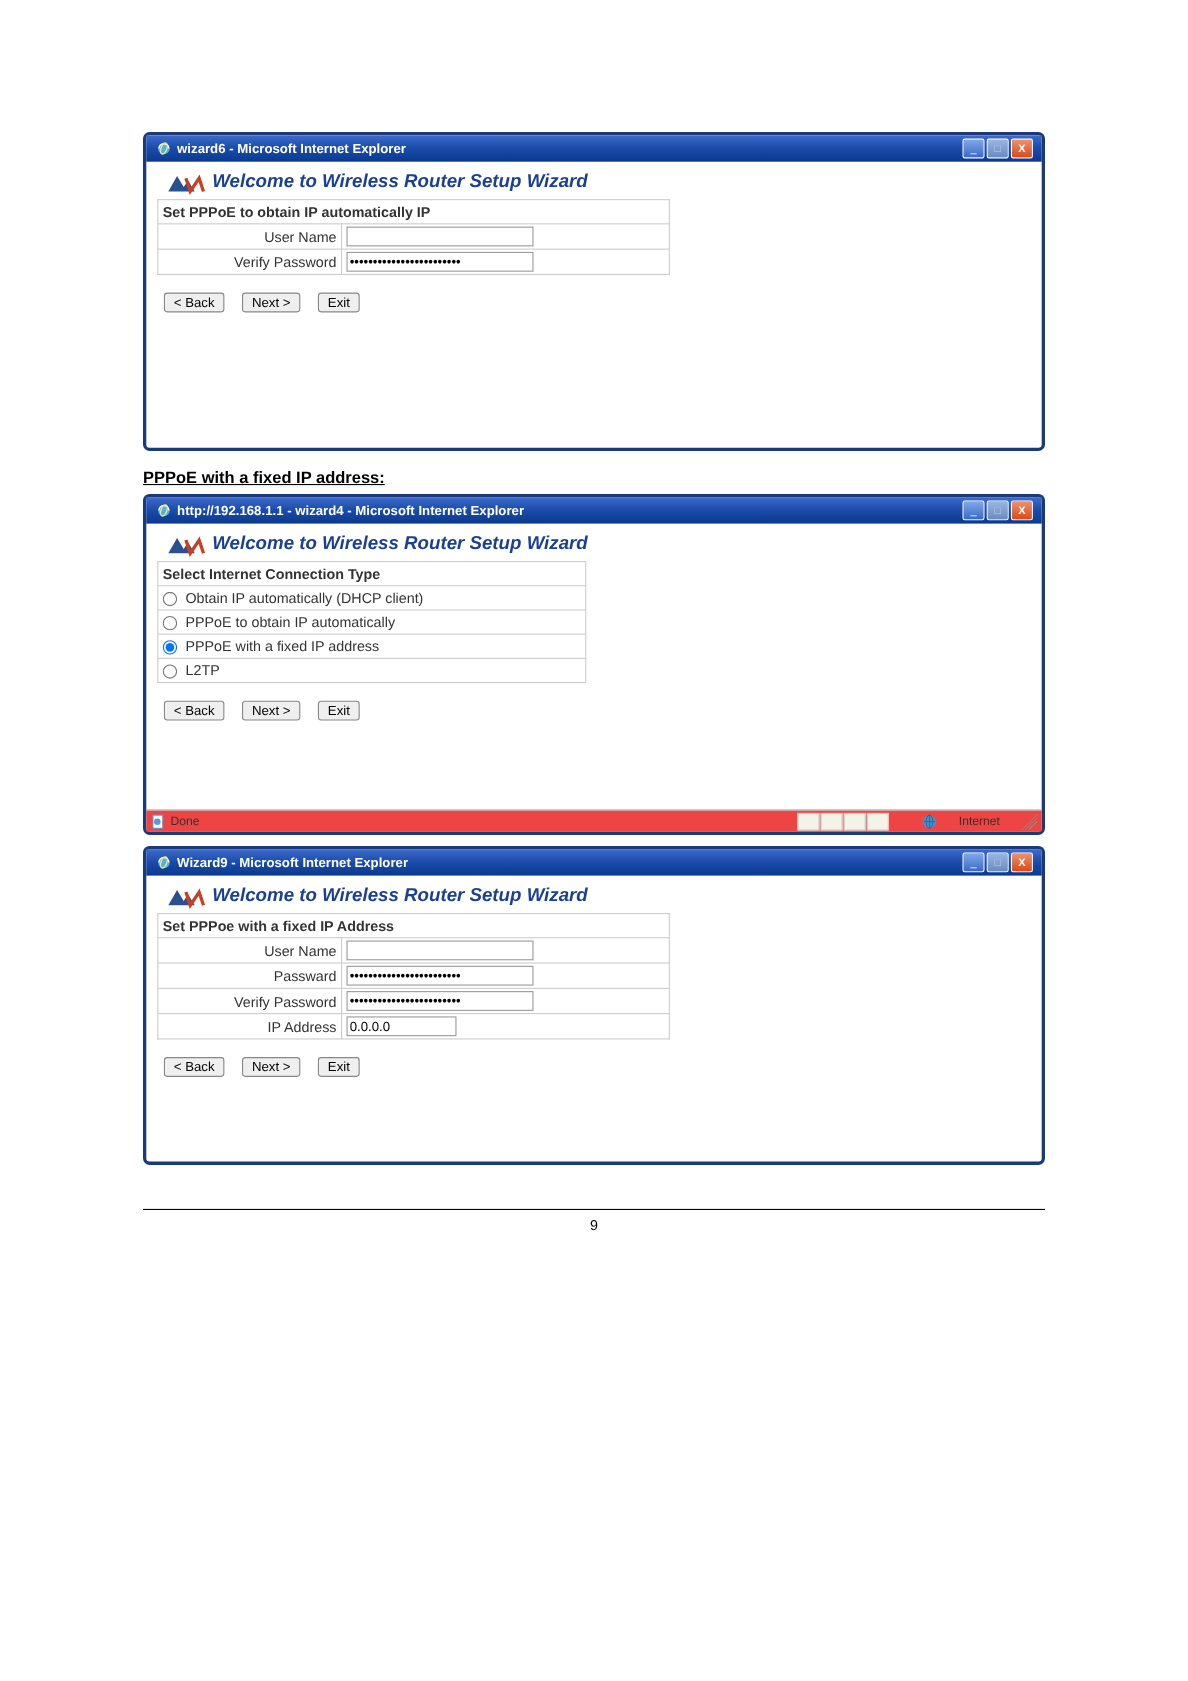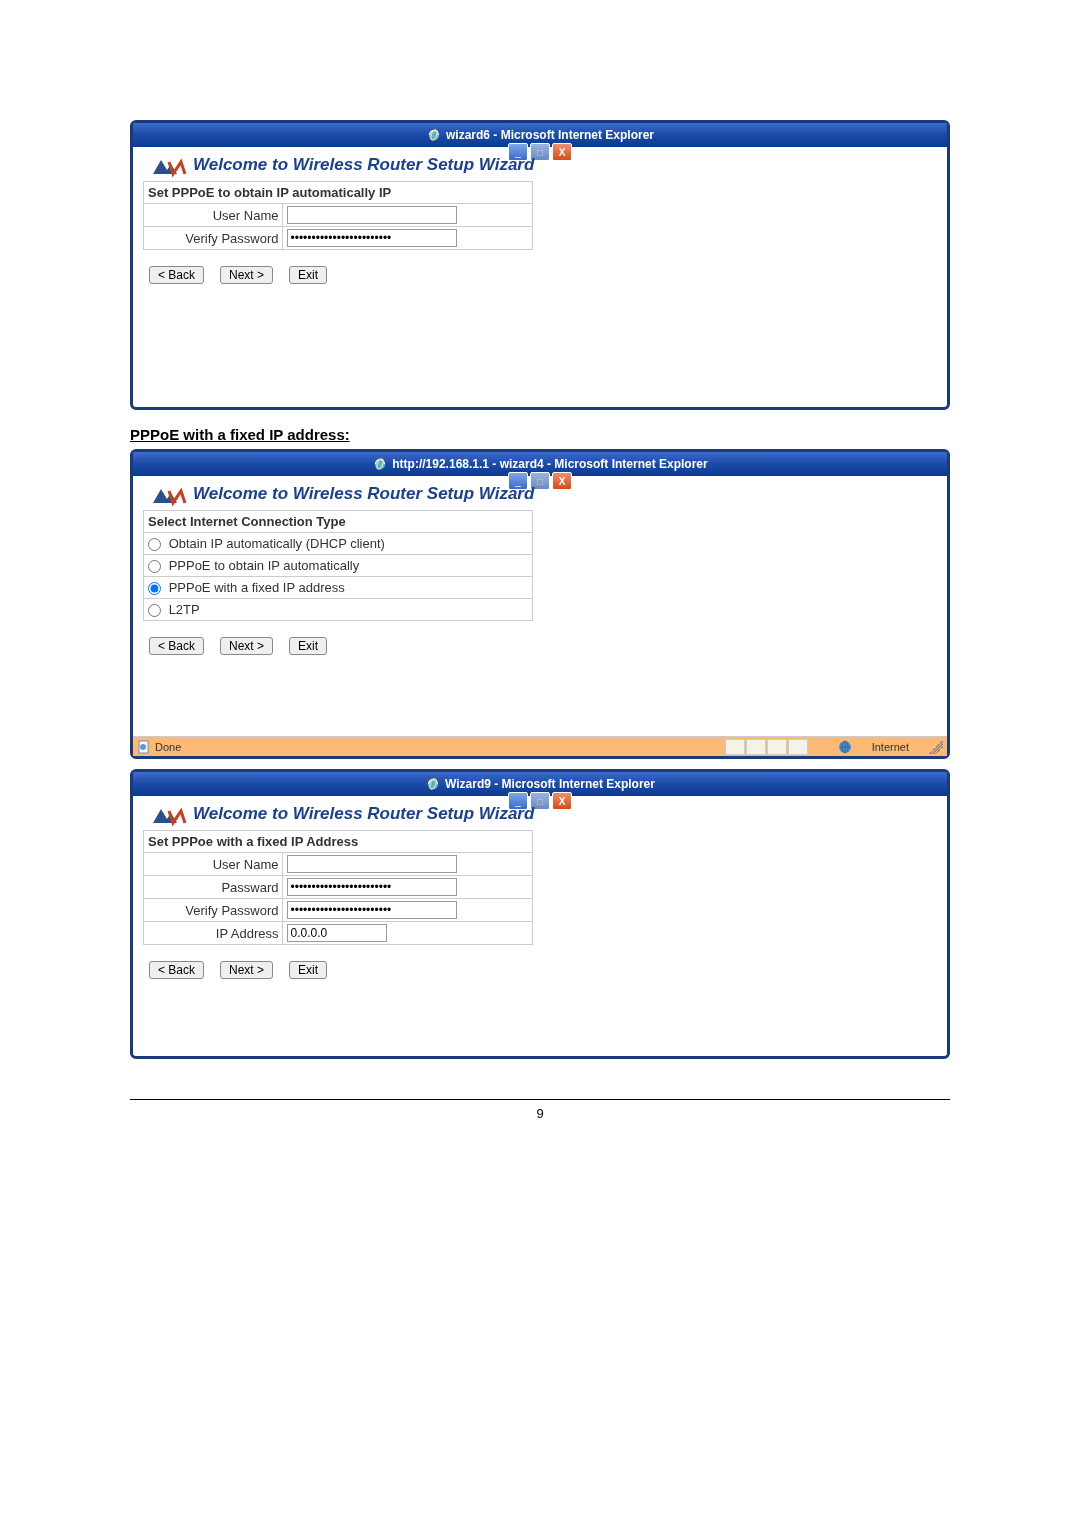--- a/index.html
+++ b/index.html
@@ -22,21 +22,20 @@
     .titlebar {
       background: linear-gradient(to bottom, #3d6bcc 0%, #1a4ba8 50%, #0a3a8f 100%);
       color: #fff;
       font-size: 12px;
       font-weight: bold;
       padding: 4px 8px;
       display: flex;
       justify-content: space-between;
       align-items: center;
       height: 24px;
-      flex-direction: column;
     }
     .titlebar-text {
       display: flex;
       align-items: center;
       gap: 4px;
     }
     .ie-icon {
       width: 16px;
       height: 16px;
       display: inline-flex;
@@ -98,21 +97,21 @@
       height: 22px;
     }
     .section-title {
       color: #1a4090;
       font-weight: bold;
       font-size: 15px;
       padding: 4px 6px;
     }
     .form-table {
       border-collapse: collapse;
-      width: 390px;
+      width: 466px;
     }
     .radio-table {
       width: 390px;
       border-collapse: collapse;
       border-radius: 17px;
     }
     .form-table td, .radio-table td {
       border: 1px solid #ccc;
       font-size: 13px;
       padding: 2px 4px;
@@ -150,21 +149,21 @@
     }
     .buttons-row button {
       font-size: 12px;
       padding: 1px 8px;
       background: #efefef;
       border: 1px solid #888;
       border-radius: 3px;
       cursor: pointer;
     }
     .status-bar {
-      background: #fdba74;
+      background: #ef4444;
       border-top: 1px solid #ccc;
       height: 20px;
       display: flex;
       justify-content: space-between;
       align-items: center;
       font-size: 11px;
       padding: 0 4px;
       color: #333;
     }
     .status-left {

